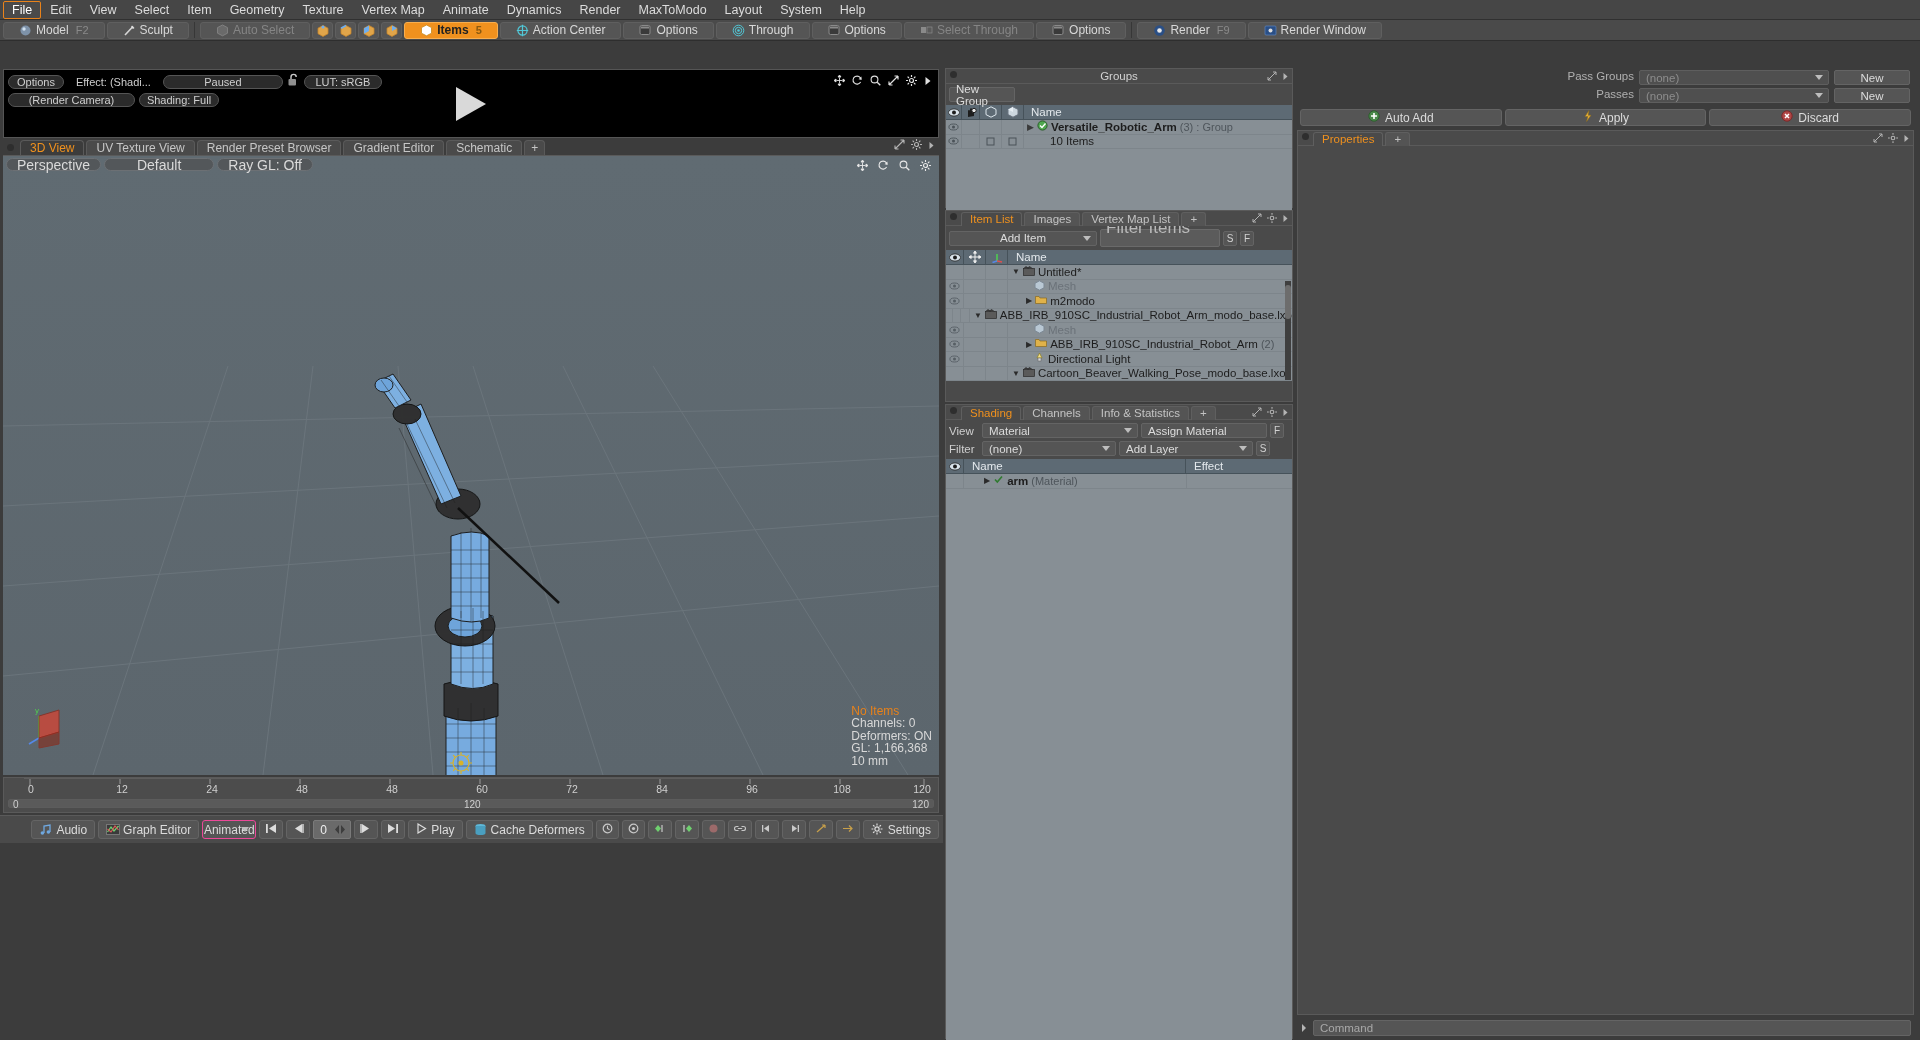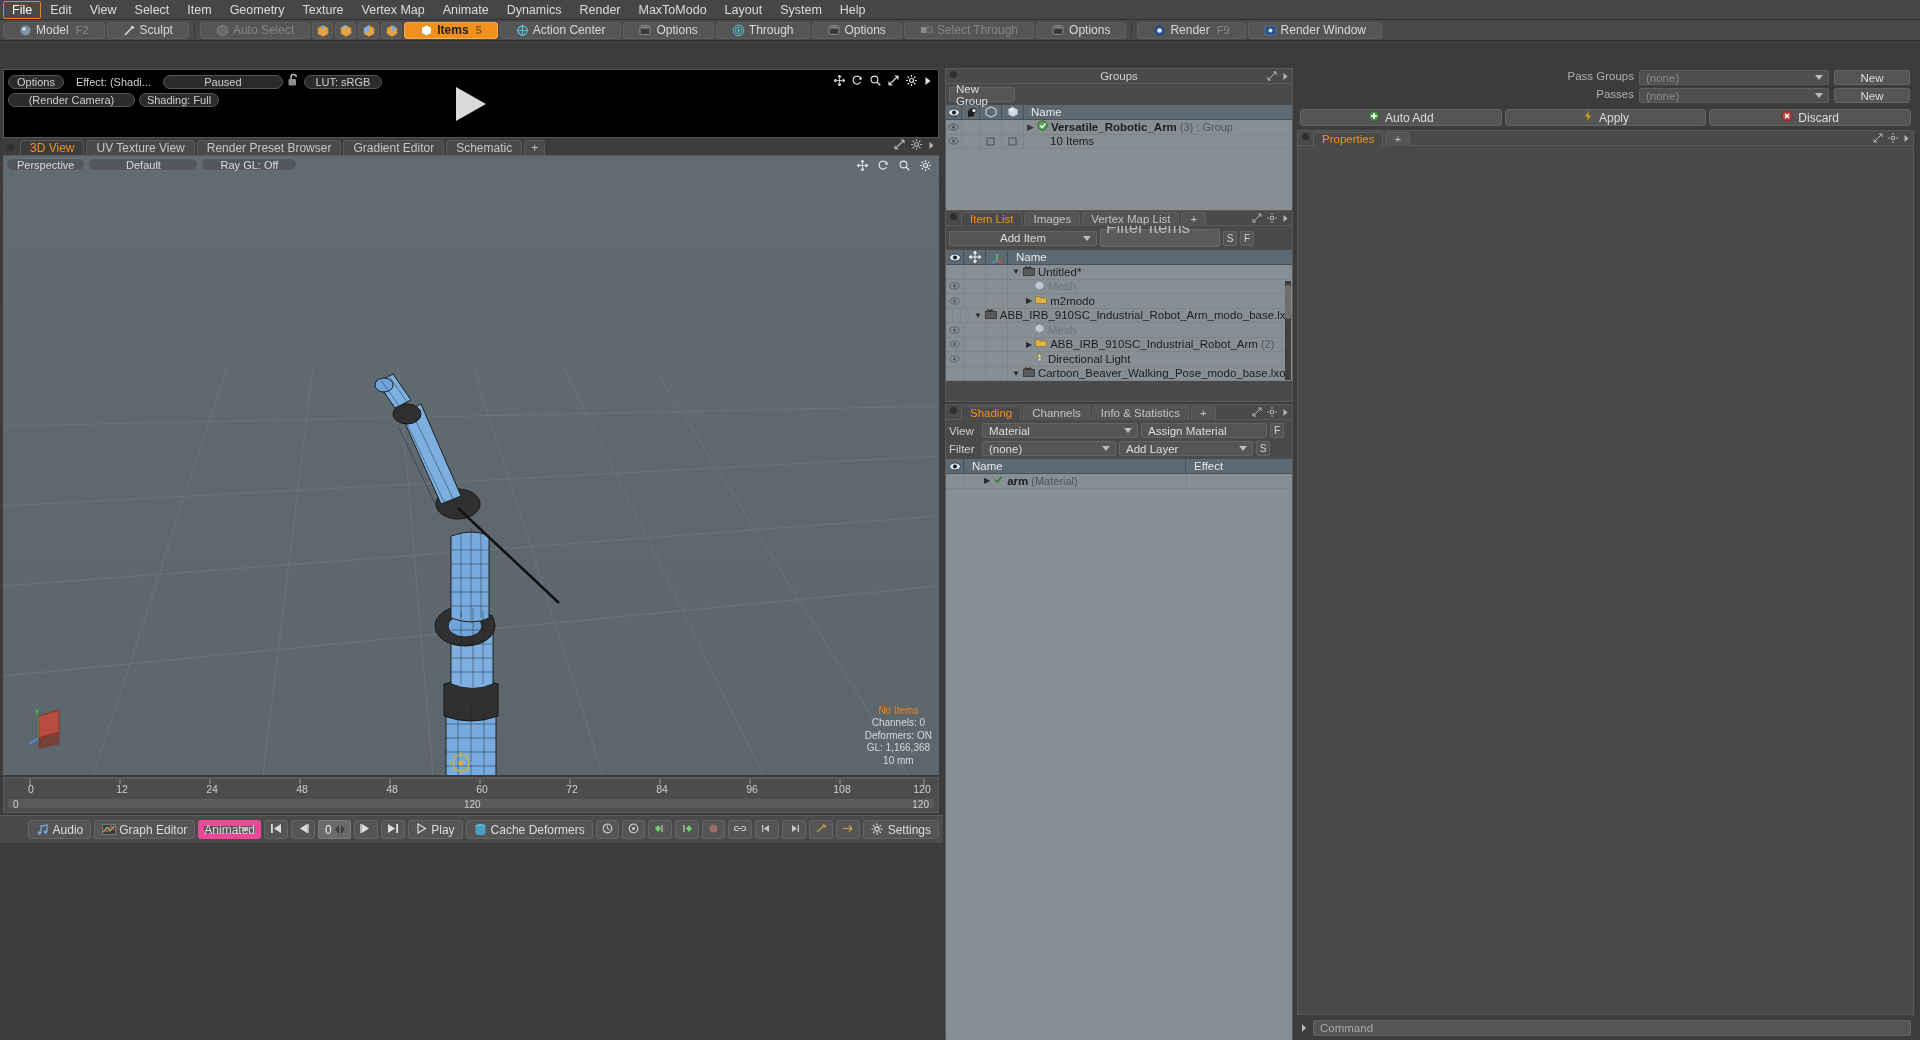--- a/index.html
+++ b/index.html
@@ -103,27 +103,27 @@
   
   .viewport {
     position:absolute; left:3px; top:89px; width:936px; height:619px;
     background:#5f6a70; overflow:hidden;
   }
   .vp-toolbar {
     position:absolute; top:2px; left:3px; display:flex; gap:3px; z-index:5;
   }
   .vpill {
     height:13px; border-radius:7px; background:#53575a; border:1px solid #6c7074;
-    color:#dadada; font-size:11px; display:flex; align-items:center;
+    color:#dadada; font-size:14px; display:flex; align-items:center;
     justify-content:center; padding:0 10px; white-space:nowrap;
   }
   .vp-icons { position:absolute; top:3px; right:8px; display:flex; gap:10px; z-index:5; }
   .vp-stats {
-    position:absolute; right:7px; bottom:8px; text-align:center;
-    font-size:10px; color:#d8d8d8; line-height:12.5px;
+    position:absolute; right:7px; bottom:8px; text-align:left;
+    font-size:12px; color:#d8d8d8; line-height:12.5px;
   }
   .vp-stats .noitems { color:#e8821a; }
   .axisgiz { position:absolute; left:22px; bottom:22px; }
 
   
   .timeline {
     position:absolute; left:3px; top:710px; width:936px; height:36px;
     background:#4c4c4c; border:1px solid #5a5a5a;
   }
   .tl-ticks { position:relative; height:20px; }
@@ -144,21 +144,21 @@
     border-radius:3px; background:#555; border:1px solid #646464;
     color:#dcdcdc; font-size:12px; white-space:nowrap;
   }
   .bbtn.sq { padding:0 5px; }
   .framefield {
     width:62px; height:19px; background:#6a6a6a; border:1px solid #7a7a7a;
     border-radius:2px; color:#eee; font-size:12px; display:flex;
     align-items:center; padding-left:6px;
   }
   .dropdownbox {
-    width:96px; height:19px; background:#555; border:6px solid #ec4899;
+    width:96px; height:19px; background:#555; border:1px solid #ec4899;
     border-radius:3px; font-size:12px; color:#dcdcdc;
     display:flex; align-items:center; justify-content:center; position:relative;
   }
   .dropdownbox .caret { position:absolute; right:6px; }
   .caret { width:0;height:0;border-left:4px solid transparent;
            border-right:4px solid transparent;border-top:5px solid #bdbdbd; }
 
   
   .panelcol { width:352px; display:flex; flex-direction:column; background:#3c3c3c; }
   .panel { background:#4a4a4a; border:1px solid #5a5a5a; margin:1px 2px; position:relative; }

